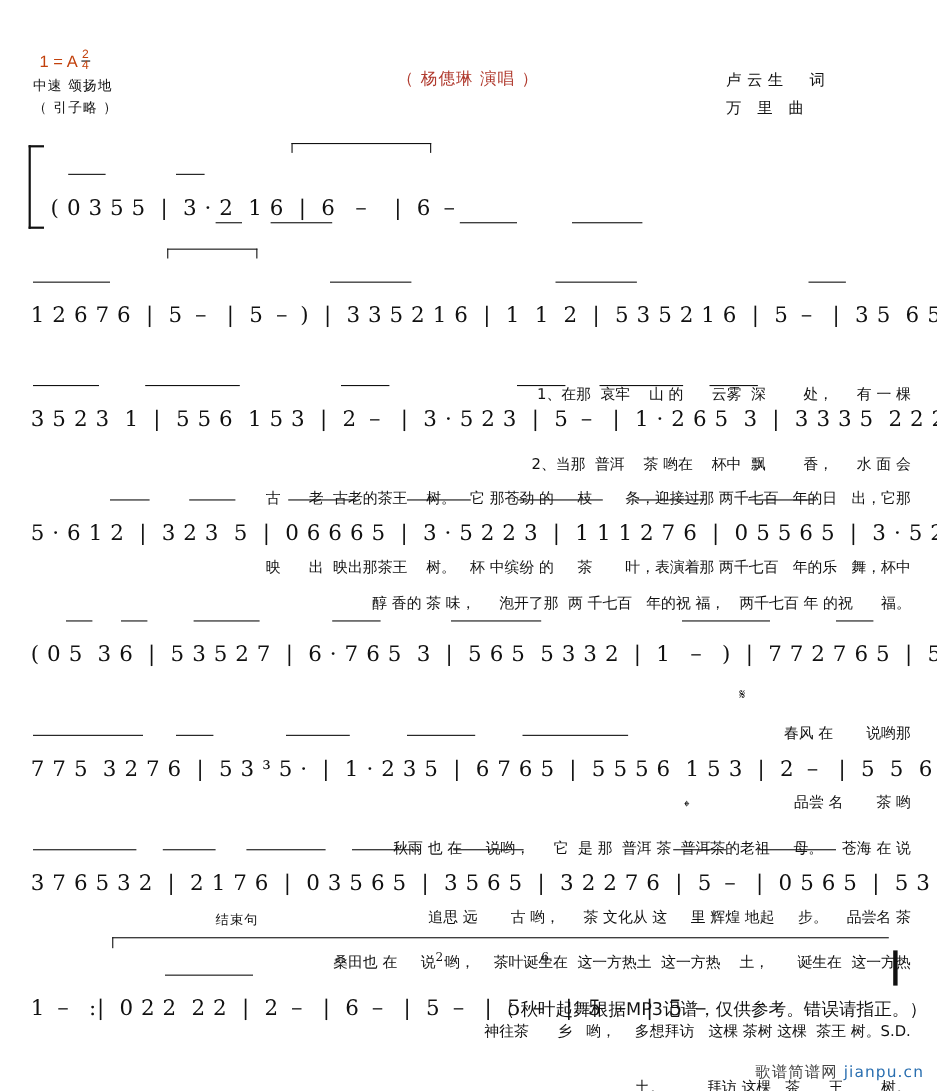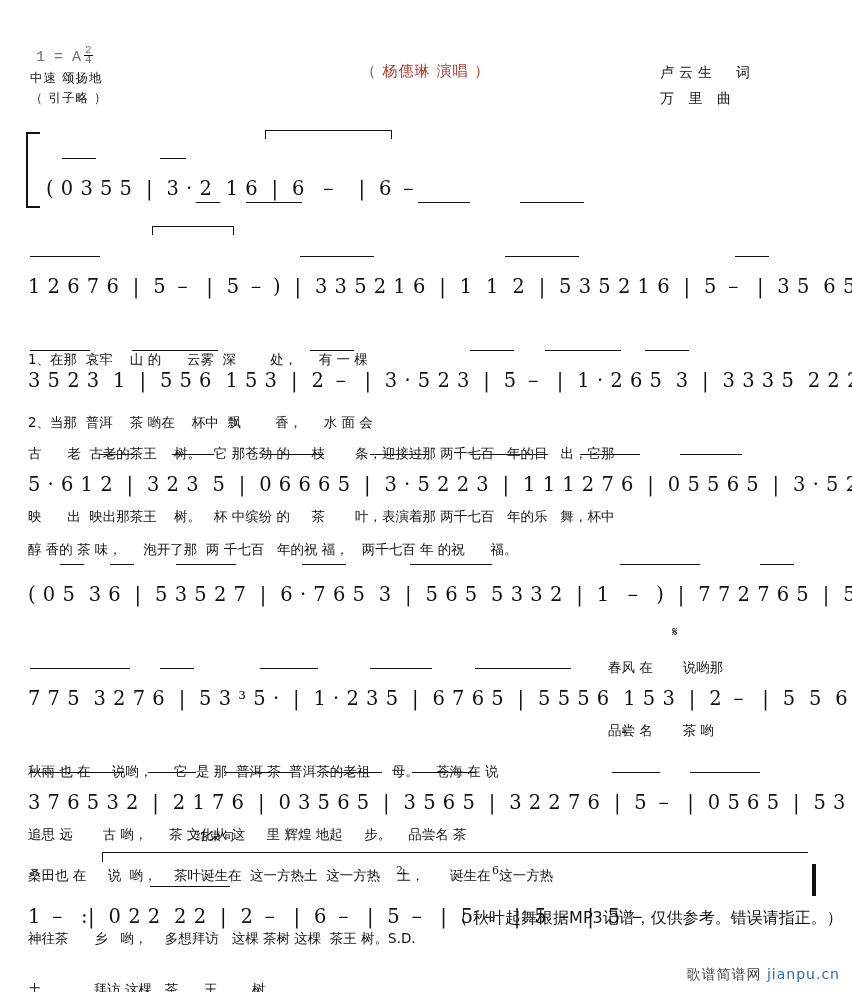--- a/index.html
+++ b/index.html
@@ -41,22 +41,22 @@
     text-align: center;
     font-size: 15px;
     color: #b03a2e;
     letter-spacing: 1px;
   }
   .keyline {
     position: absolute;
     top: 46px;
     left: 36px;
     font-size: 15px;
-    color: #737373;
-    font-family: Liberation Mono, monospace;
+    color: #c2410c;
+    font-family: Liberation Sans, sans-serif;
   }
   .keyline .frac {
     display: inline-block;
     vertical-align: -2px;
     text-align: center;
     font-size: 11px;
     line-height: 9px;
     margin-left: 3px;
   }
   .keyline .frac .num { display: block; border-bottom: 1px solid #111; padding: 0 1px; }
@@ -104,20 +104,21 @@
     line-height: 22px;
     white-space: pre;
     letter-spacing: 0.5px;
   }
   .lyr {
     font-size: 13.5px;
     line-height: 19px;
     white-space: pre;
     font-family: "DejaVu Sans", "Liberation Sans", sans-serif;
     letter-spacing: 0px;
+    text-align: right;
   }
   
   .big-bracket {
     position: absolute;
     left: 26px;
     width: 12px;
     border-left: 2px solid #111;
     border-top: 2px solid #111;
     border-bottom: 2px solid #111;
   }

